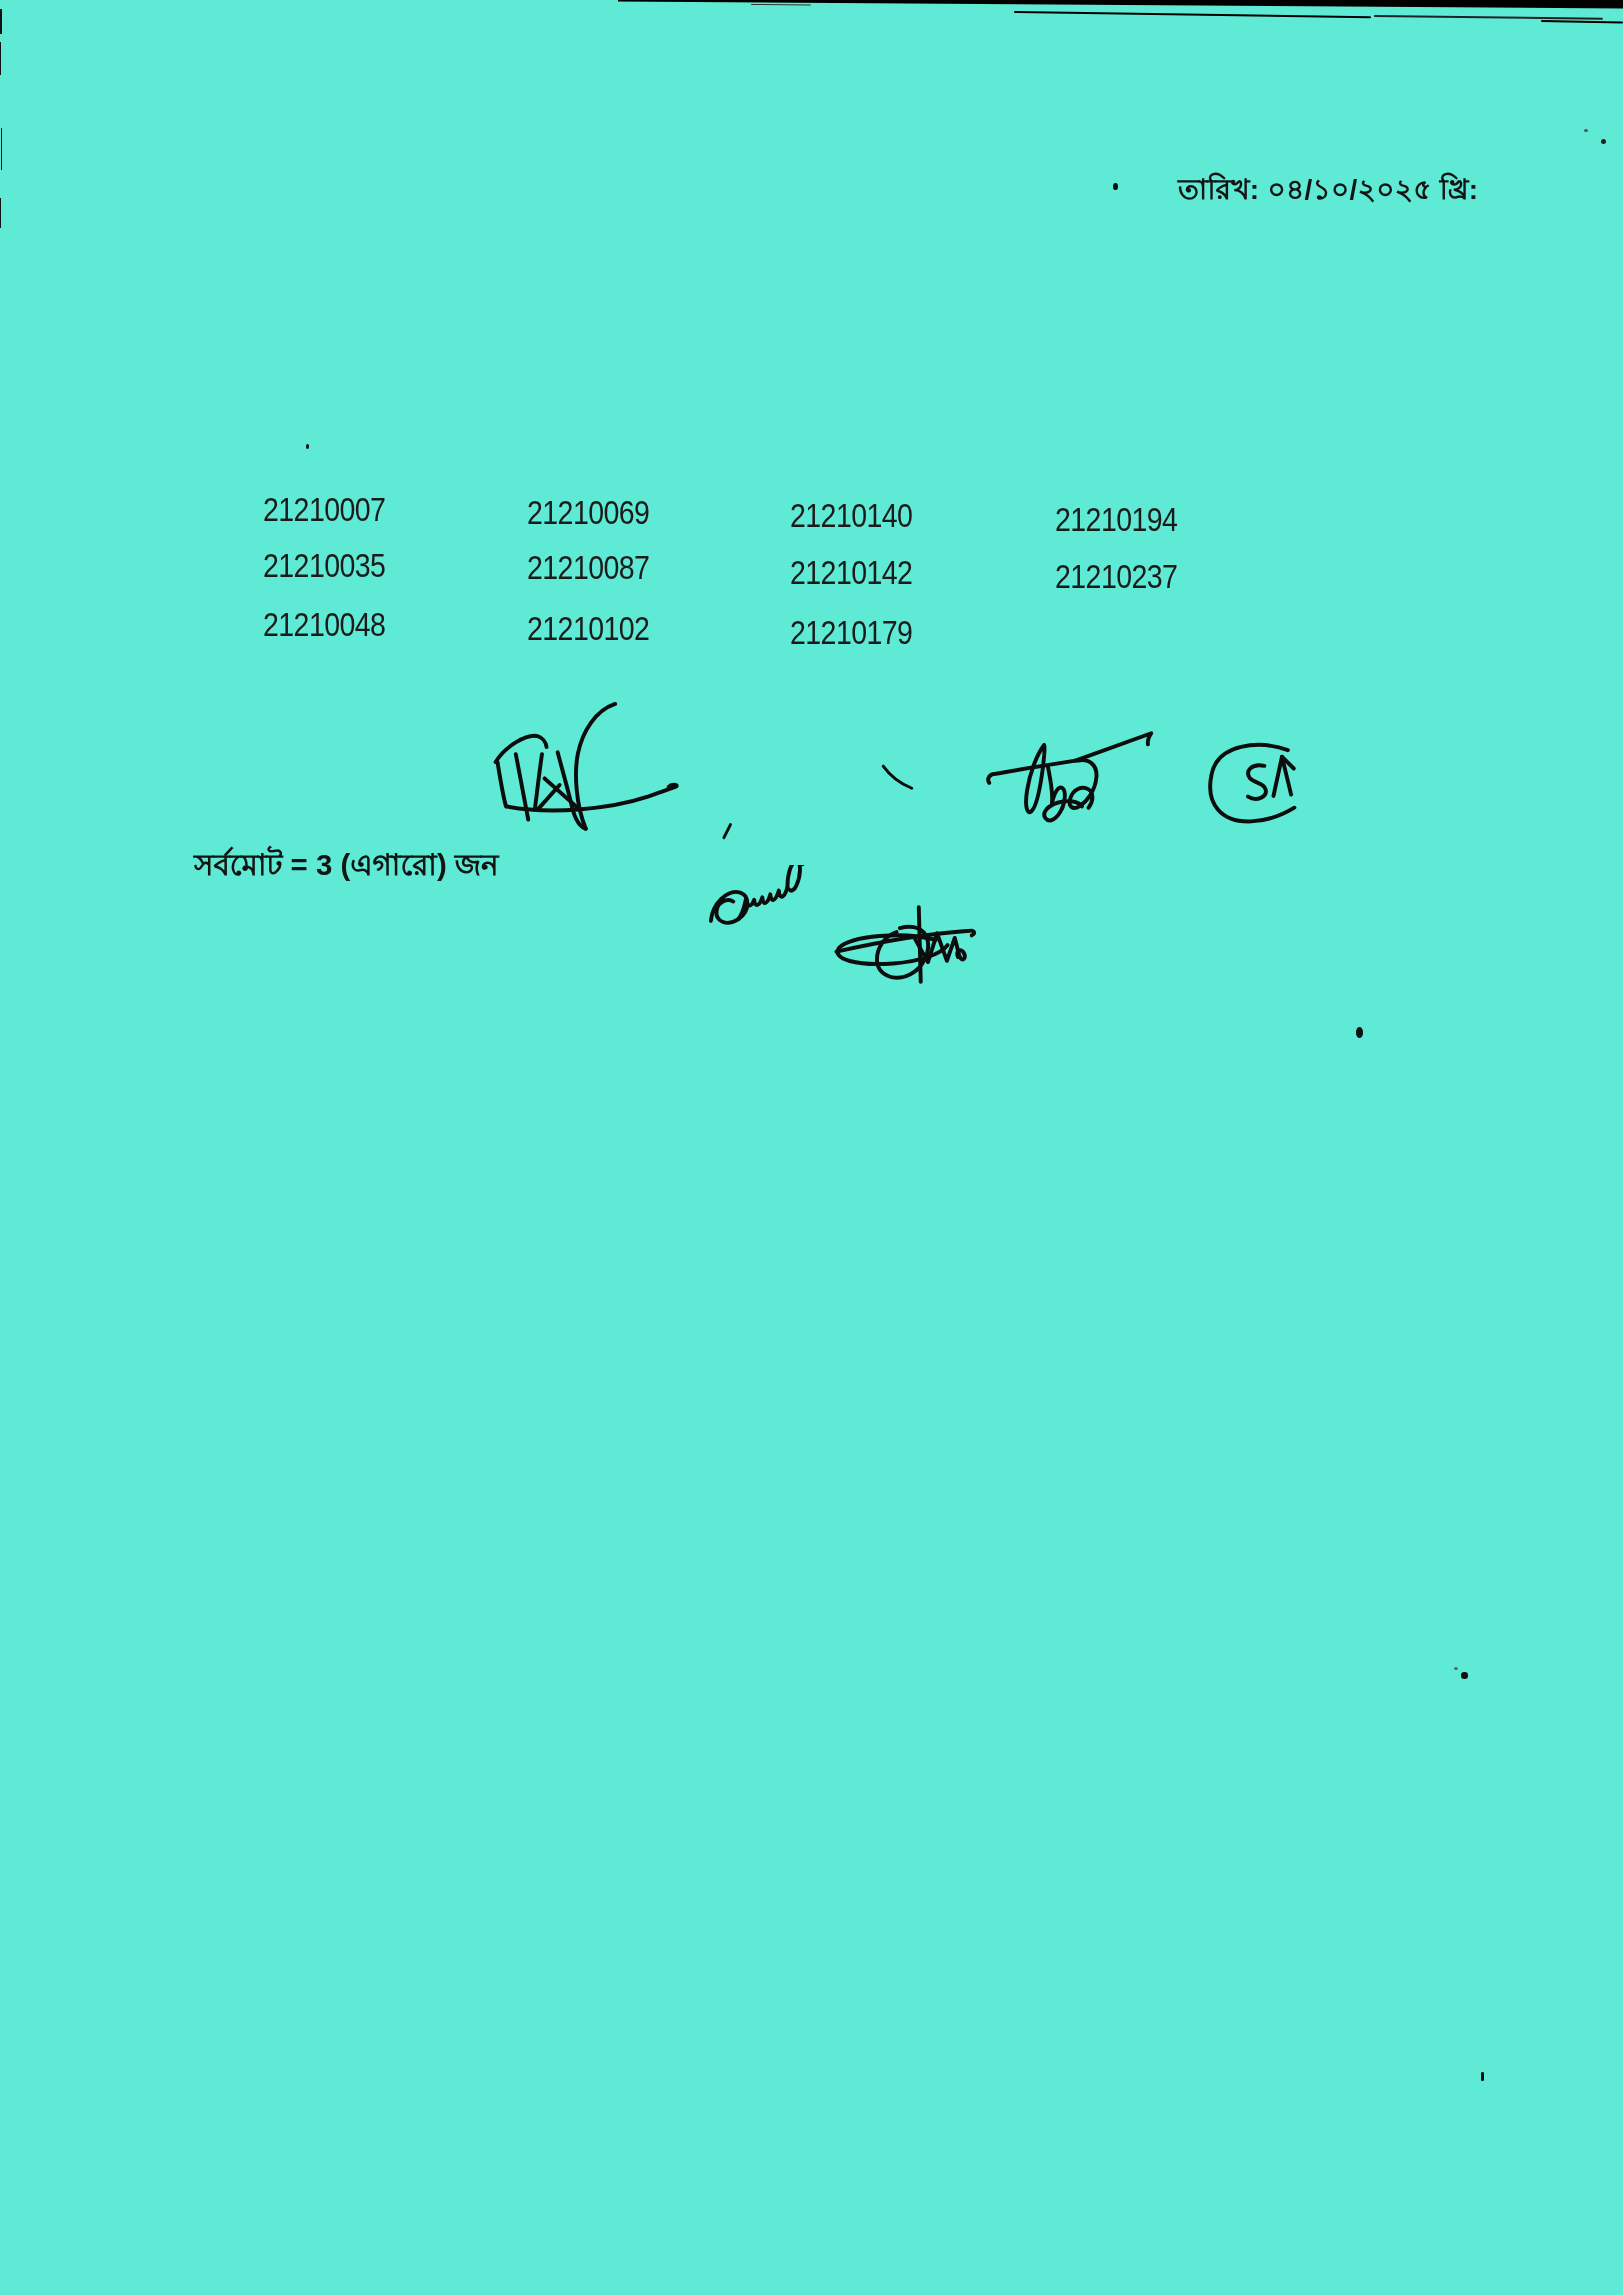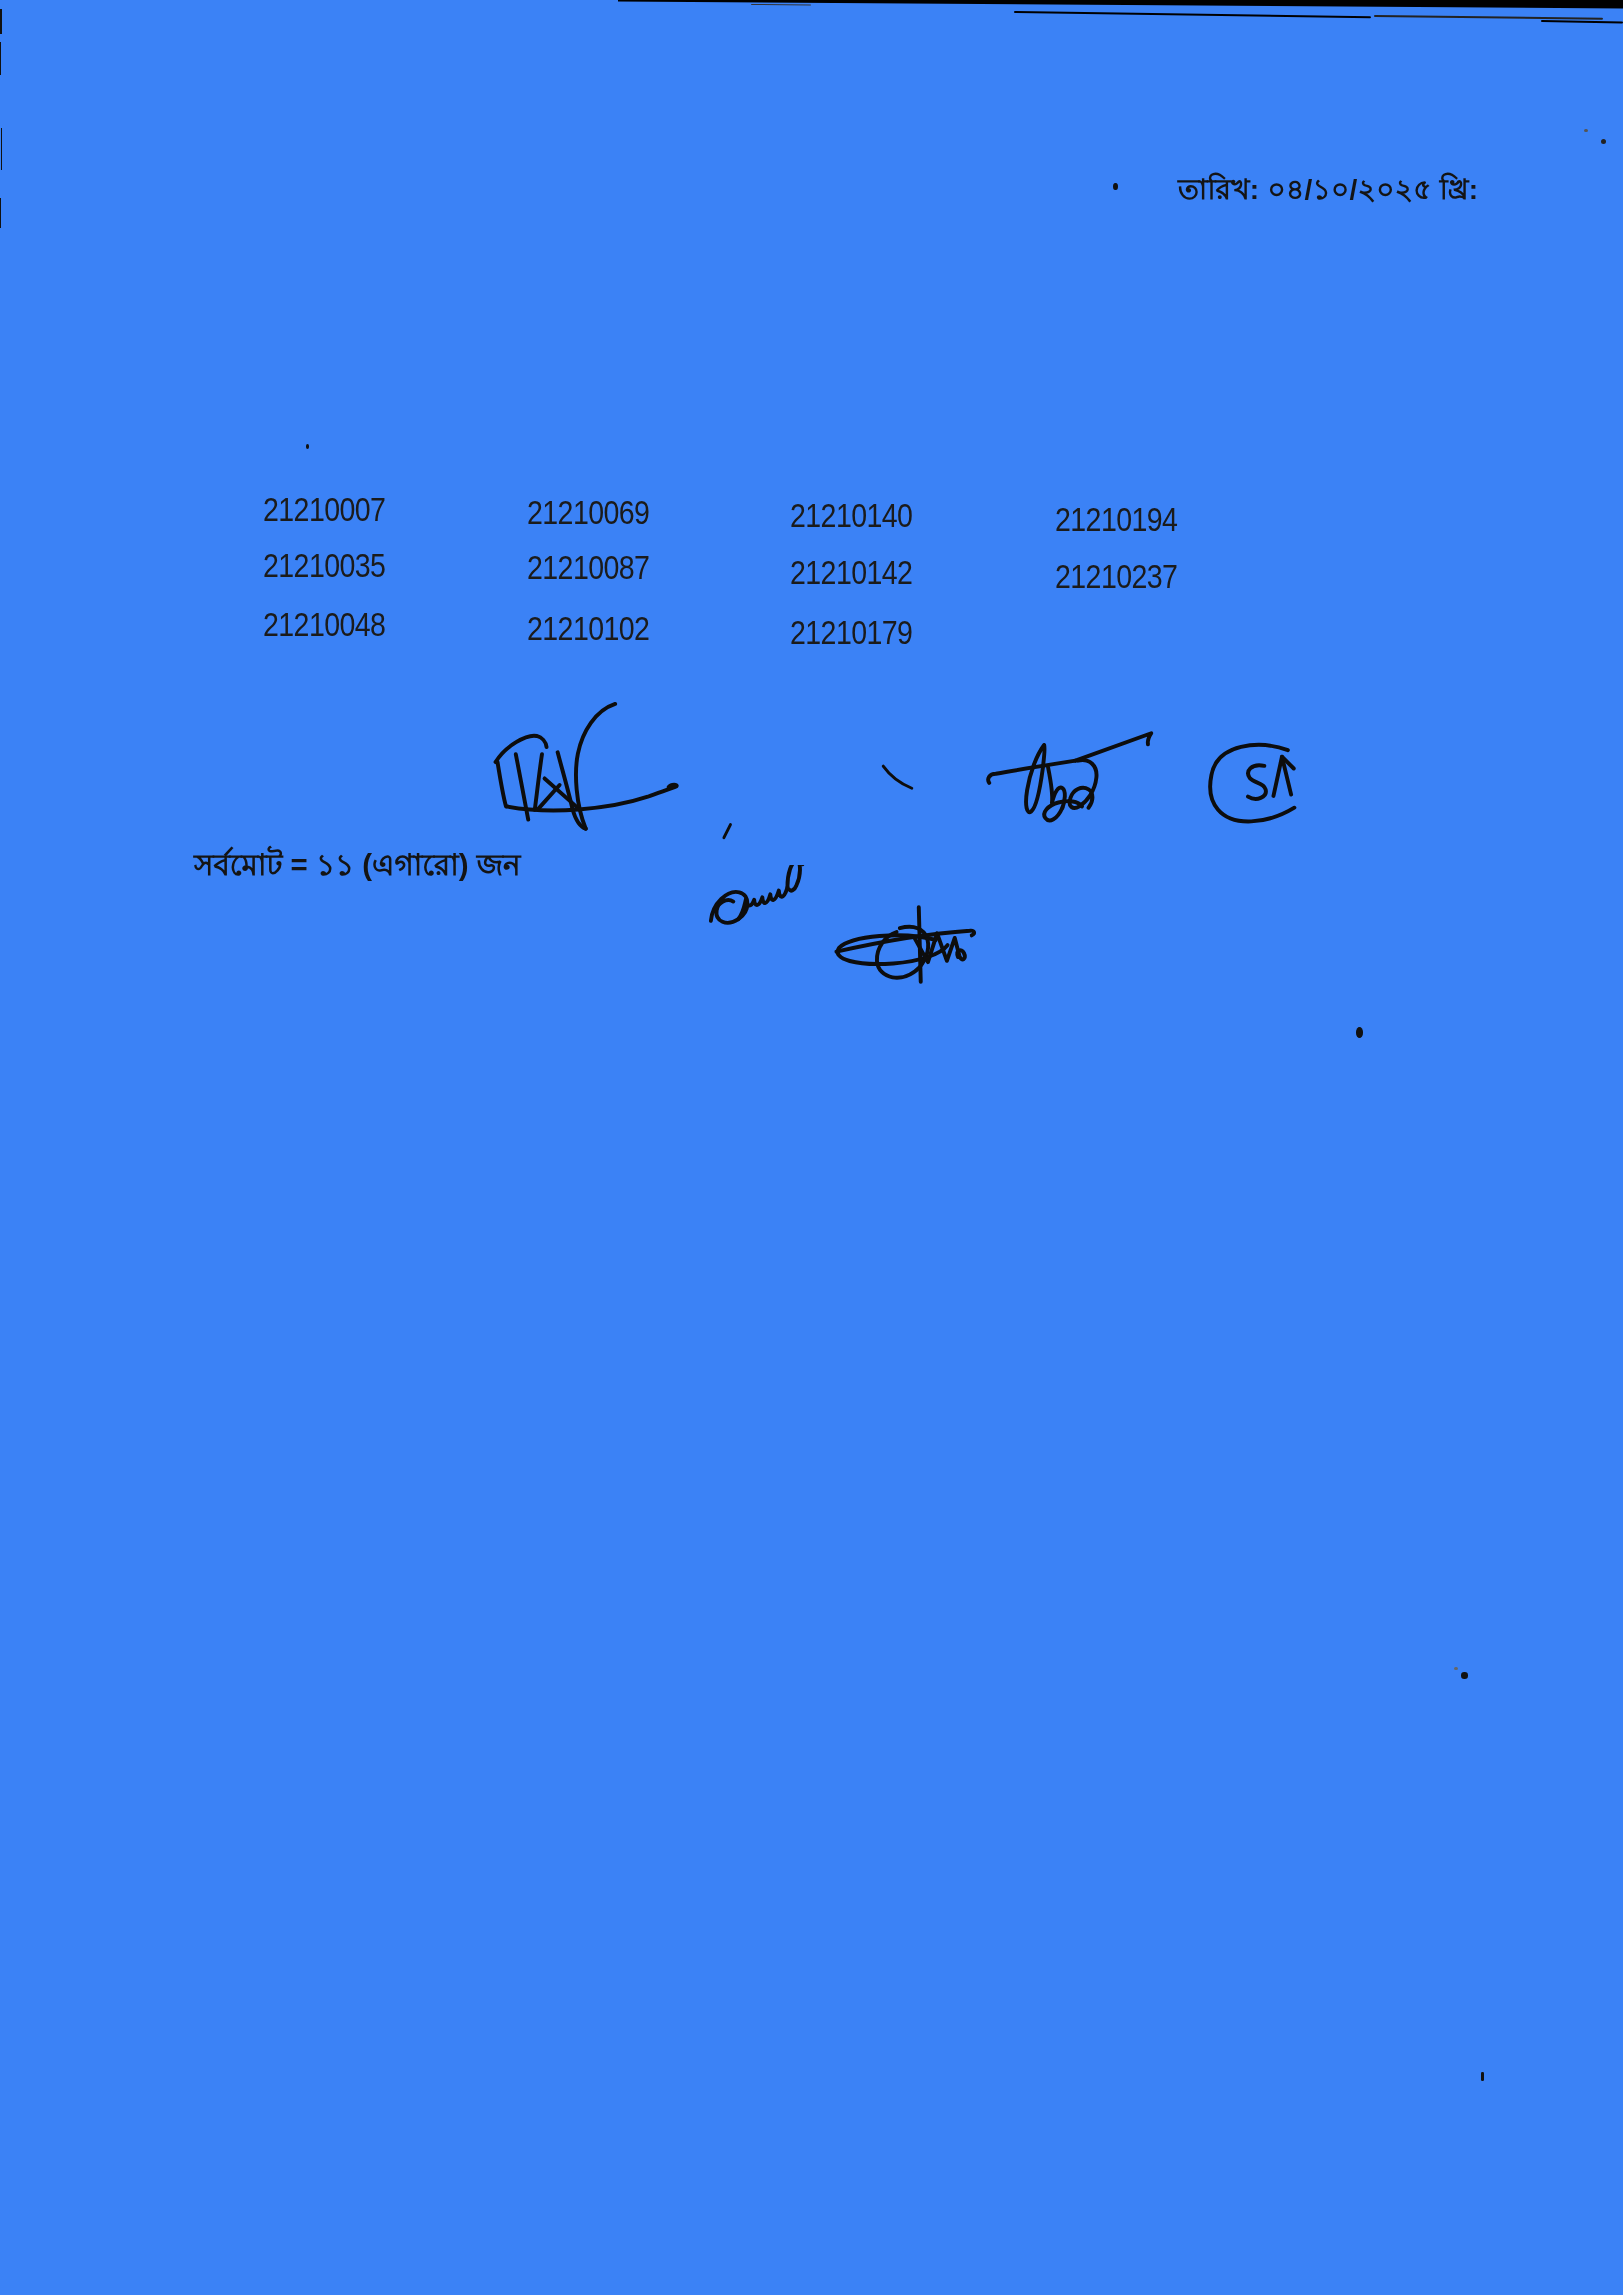--- a/index.html
+++ b/index.html
@@ -1,19 +1,19 @@
 <!DOCTYPE html>
 <html style="font-size:10.5px"><head>
 <meta charset="utf-8">
 <style>
   html,body{margin:0;padding:0;background:#888;}
   .page{
     position:relative;
     width:1623px;height:2295px;
-    background:#3b82f6;
+    background:#5eead4;
     overflow:hidden;
     font-family:"Liberation Sans","DejaVu Sans",sans-serif;
     color:#141414;
   }
   
   .date-line{
     position:absolute;left:1178px;top:168px;
     font-size:28px;font-weight:bold;white-space:nowrap;
     letter-spacing:0.3px;
   }
@@ -134,16 +134,16 @@
   </svg>
 
   <svg class="sig" style="left:831px;top:902px;" width="154" height="85" viewBox="0 0 235 130">
     <path d="M160,58 C110,44 30,52 12,70 C0,88 40,98 95,94 C135,91 168,80 178,66"></path>
     <path d="M134,8 L137,122"></path>
     <path d="M105,40 C150,28 160,70 135,100 C110,126 72,118 70,90 C69,70 82,52 100,46"></path>
     <path d="M128,56 L148,92 L162,48 L177,90 L189,55 L196,82 C199,92 208,88 203,78 C199,70 190,74 194,84"></path>
     <path d="M8,76 C70,62 150,48 212,44 C219,43 221,48 215,51"></path>
   </svg>
 
-  <div class="total-line">সর্বমোট = ১১ (এগারো) জন</div>
+  <div class="total-line">সর্বমোট = 3 (এগারো) জন</div>
 
 </div>
 
 
 </body></html>

